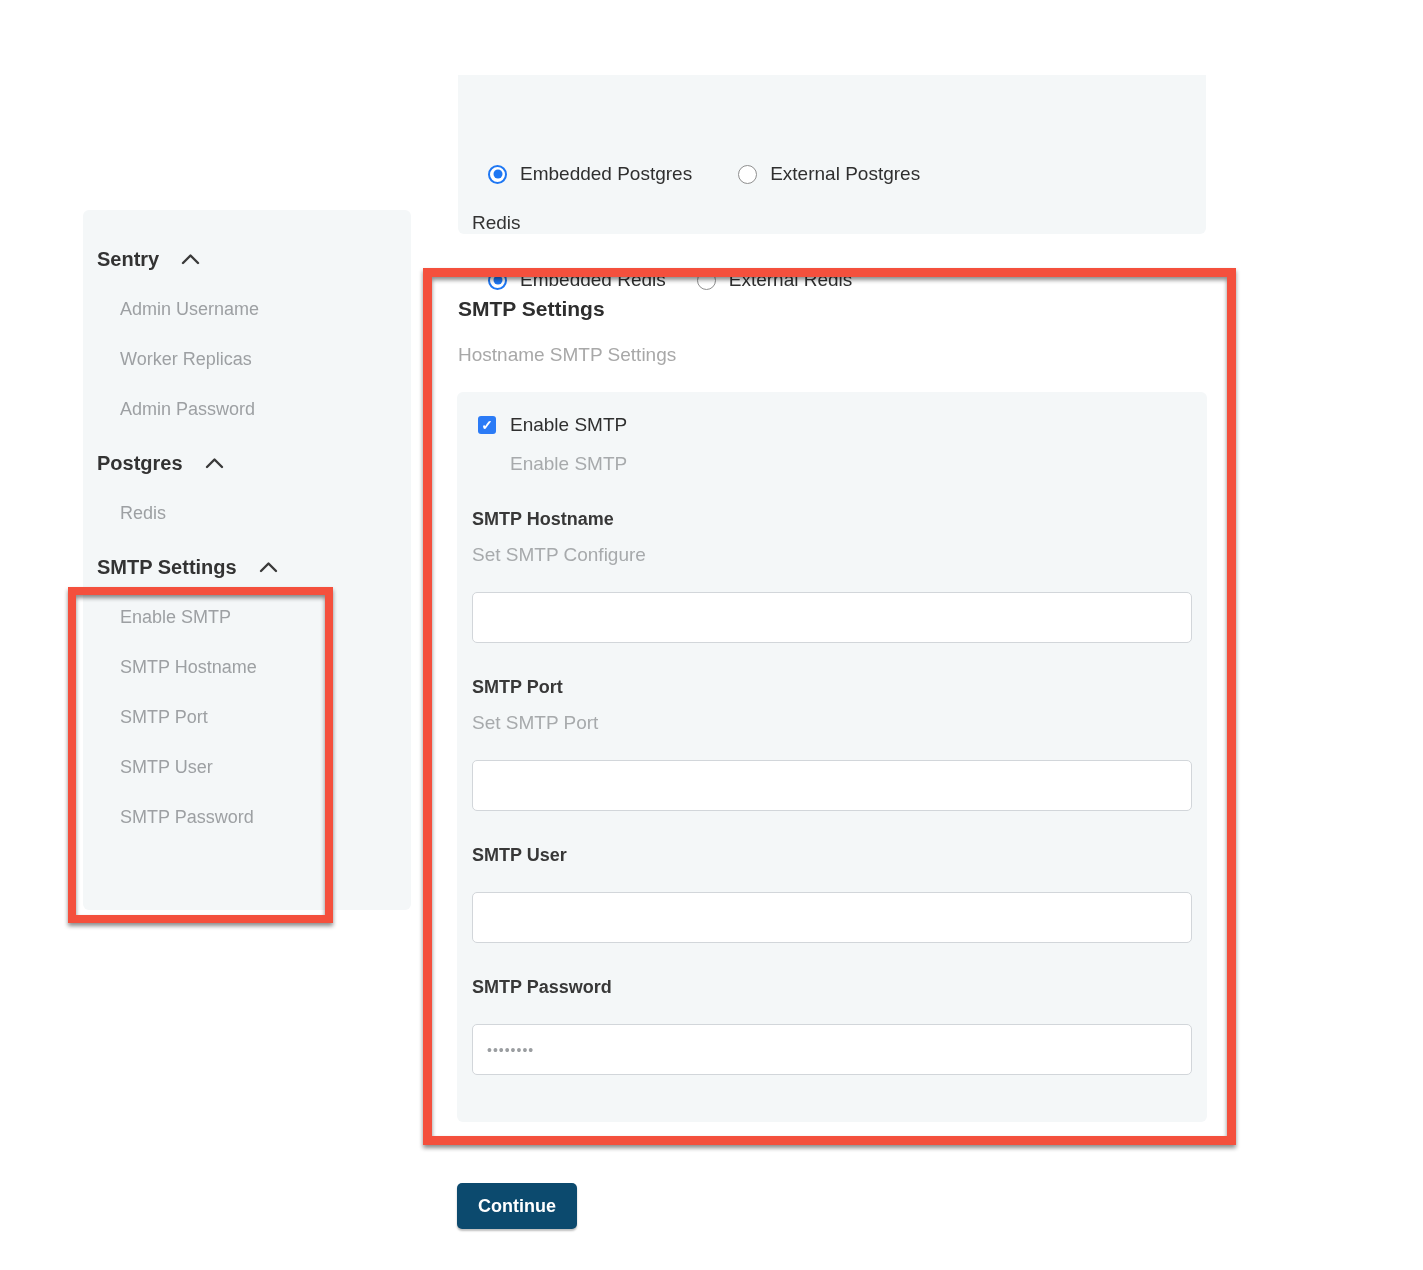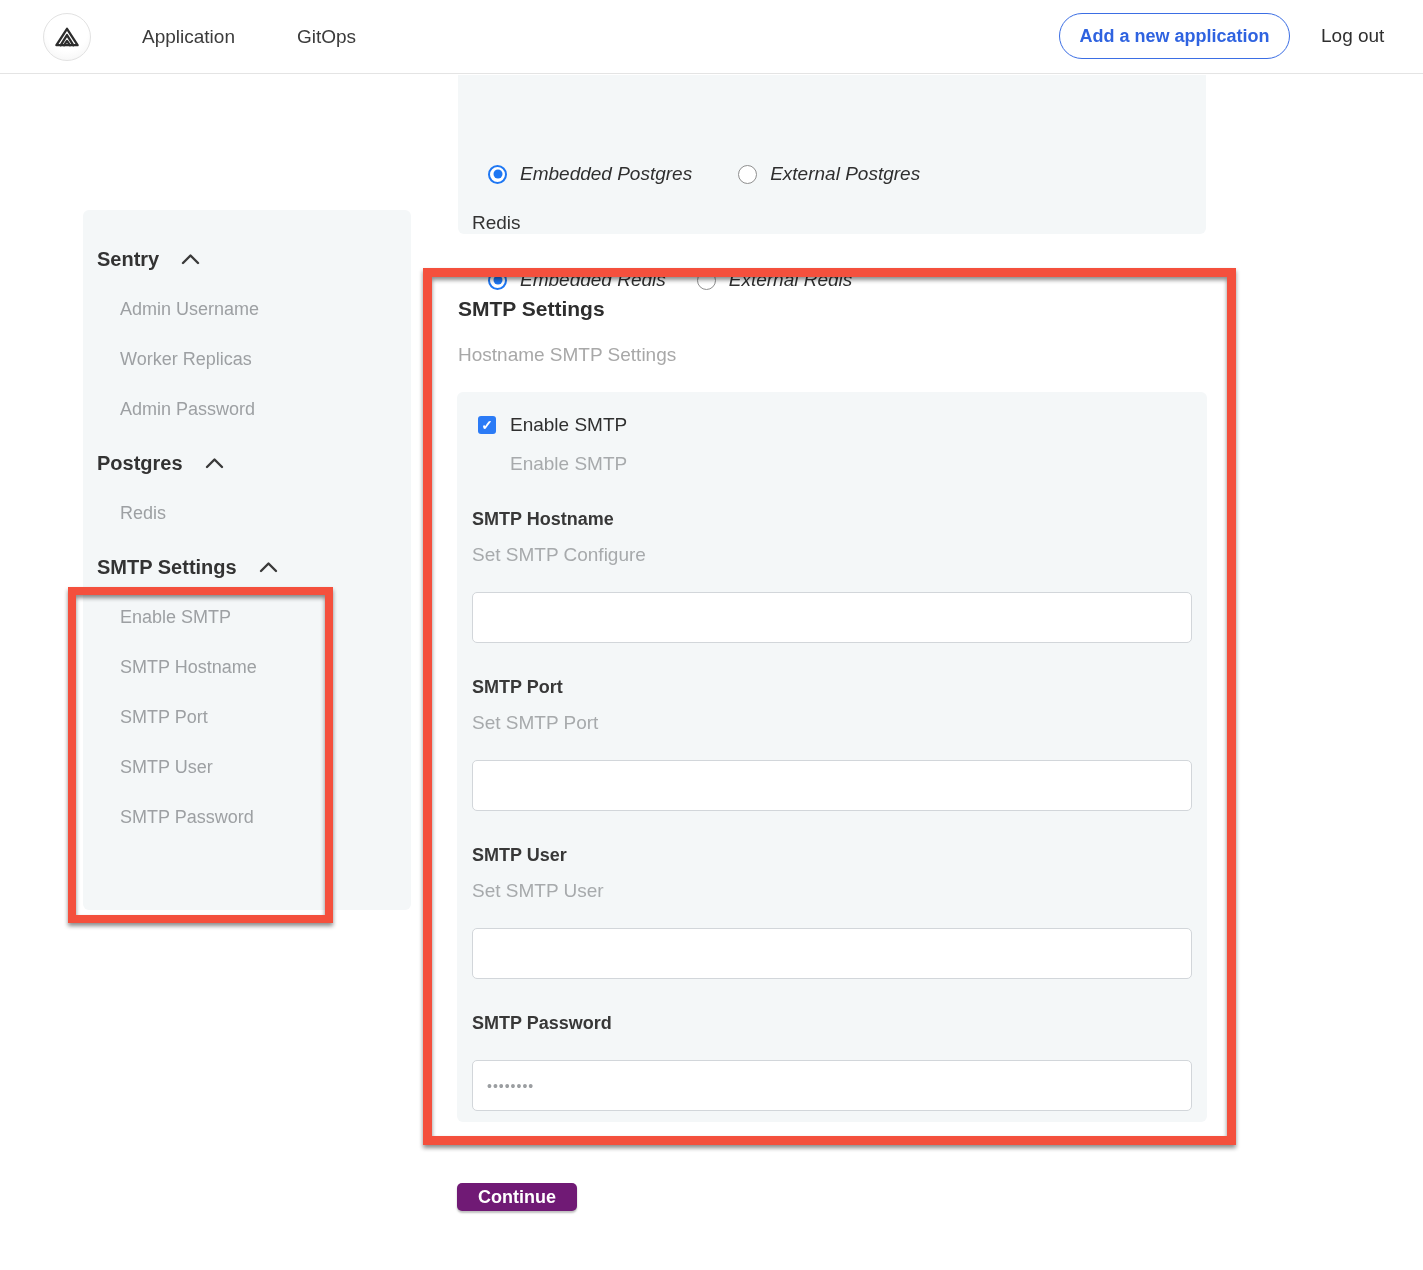--- a/index.html
+++ b/index.html
@@ -39,21 +39,21 @@
   .logout { position:absolute; left:1321px; top:25px; font-size:19px; color:#2f2f2f; cursor:pointer; }
 
   
   .gray-panel { background:#f4f7f8; }
 
   
   .top-section {
     position:absolute; left:458px; top:75px; width:748px; height:159px;
     border-radius:0 0 6px 6px;
   }
-  .radio-row { position:absolute; left:30px; display:flex; align-items:center;font-style:italic; }
+  .radio-row { position:absolute; left:30px; display:flex; align-items:center; }
   .radio-row.r1 { top:88px; }
   .radio-row.r2 { top:194px; }
   .group-label { position:absolute; left:14px; top:137px; font-size:19px; color:#333; }
   .radio { width:19px; height:19px; border-radius:50%; background:#fff; position:relative; display:inline-block; cursor:pointer; flex:none; }
   .radio.sel { border:2px solid #1e77f3; }
   .radio.sel::after {
     content:""; position:absolute; left:50%; top:50%; transform:translate(-50%,-50%);
     width:9px; height:9px; border-radius:50%; background:#1e77f3;
   }
   .radio.unsel { border:1.5px solid #8f8f8f; }
@@ -104,45 +104,32 @@
   .text-input {
     display:block; margin-top:26px; width:720px; height:51px;
     border:1px solid #d2d6da; border-radius:5px; background:#fff;
     font-size:16px; color:#666; padding:0 14px;
     font-family:"Liberation Sans", sans-serif; outline:none;
   }
   .text-input::placeholder { color:#9b9ea1; letter-spacing:1px; font-size:14px; }
 
   
   .continue-btn {
-    position:absolute; left:457px; top:1183px; width:120px; height:28px;
-    background:#701a75; border:none; border-radius:5px;
+    position:absolute; left:457px; top:1183px; width:120px; height:46px;
+    background:#0c4a6e; border:none; border-radius:5px;
     color:#fff; font-weight:bold; font-size:18px; cursor:pointer;
     box-shadow:0 2px 2px rgba(0,0,0,0.25);
     font-family:"Liberation Sans", sans-serif;
   }
 </style>
 </head>
 <body>
 
 <div class="canvas">
 
-  <div class="header">
-    <div class="logo-badge">
-      <svg width="30" height="26" viewBox="0 0 30 27" fill="none" stroke="#2c2c2c" stroke-width="2.4" stroke-linecap="round" stroke-linejoin="round">
-        <path d="M4 22 L15 5 L26 22 Z"></path>
-        <path d="M8.5 22 L15 11.5 L21.5 22"></path>
-        <path d="M12 22 L15 17.5 L18 22"></path>
-      </svg>
-    </div>
-    <div class="nav-item app">Application</div>
-    <div class="nav-item gitops">GitOps</div>
-    <button class="pill-btn">Add a new application</button>
-    <div class="logout">Log out</div>
-  </div>
 
   <div class="top-section gray-panel">
     <div class="radio-row r1">
       <span class="radio sel"></span>
       <span class="radio-label">Embedded Postgres</span>
       <span class="radio-gap"></span>
       <span class="radio unsel"></span>
       <span class="radio-label">External Postgres</span>
     </div>
     <div class="group-label">Redis</div>
@@ -212,21 +199,20 @@
     </div>
 
     <div class="field">
       <div class="field-label">SMTP Port</div>
       <div class="field-help">Set SMTP Port</div>
       <input class="text-input" type="text" value="" style="">
     </div>
 
     <div class="field">
       <div class="field-label">SMTP User</div>
-      <div class="field-help">Set SMTP User</div>
       <input class="text-input" type="text" value="" style="">
     </div>
 
     <div class="field">
       <div class="field-label">SMTP Password</div>
       <input class="text-input" type="text" placeholder="••••••••" style="">
     </div>
   </div>
 
   <div class="annot sidebar-box"></div>

